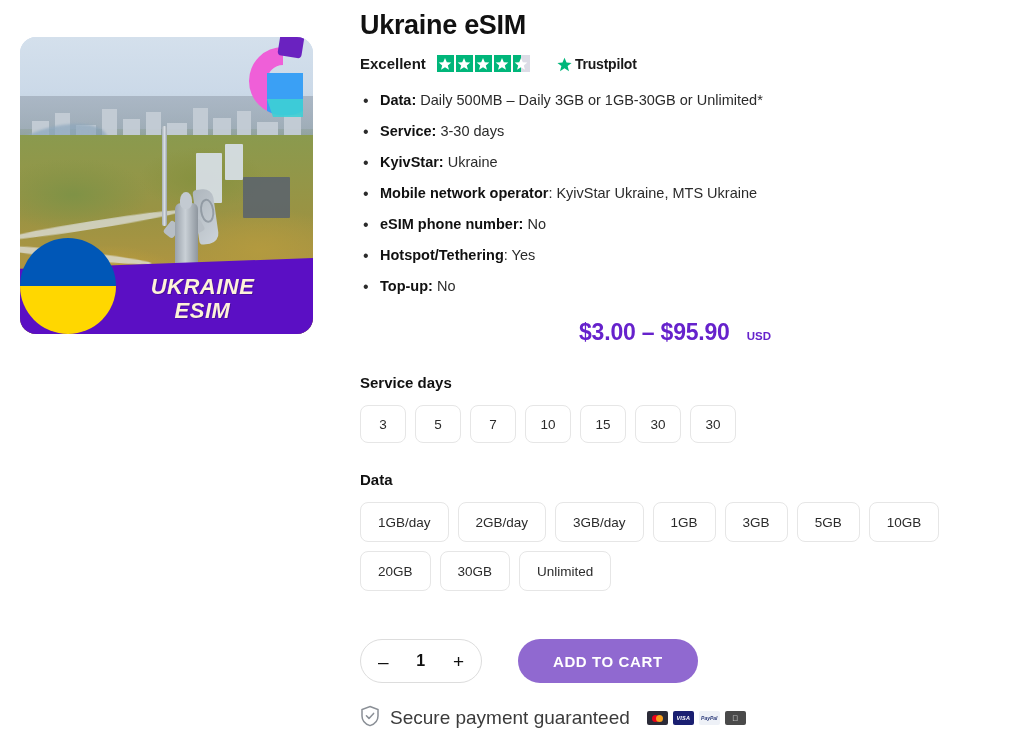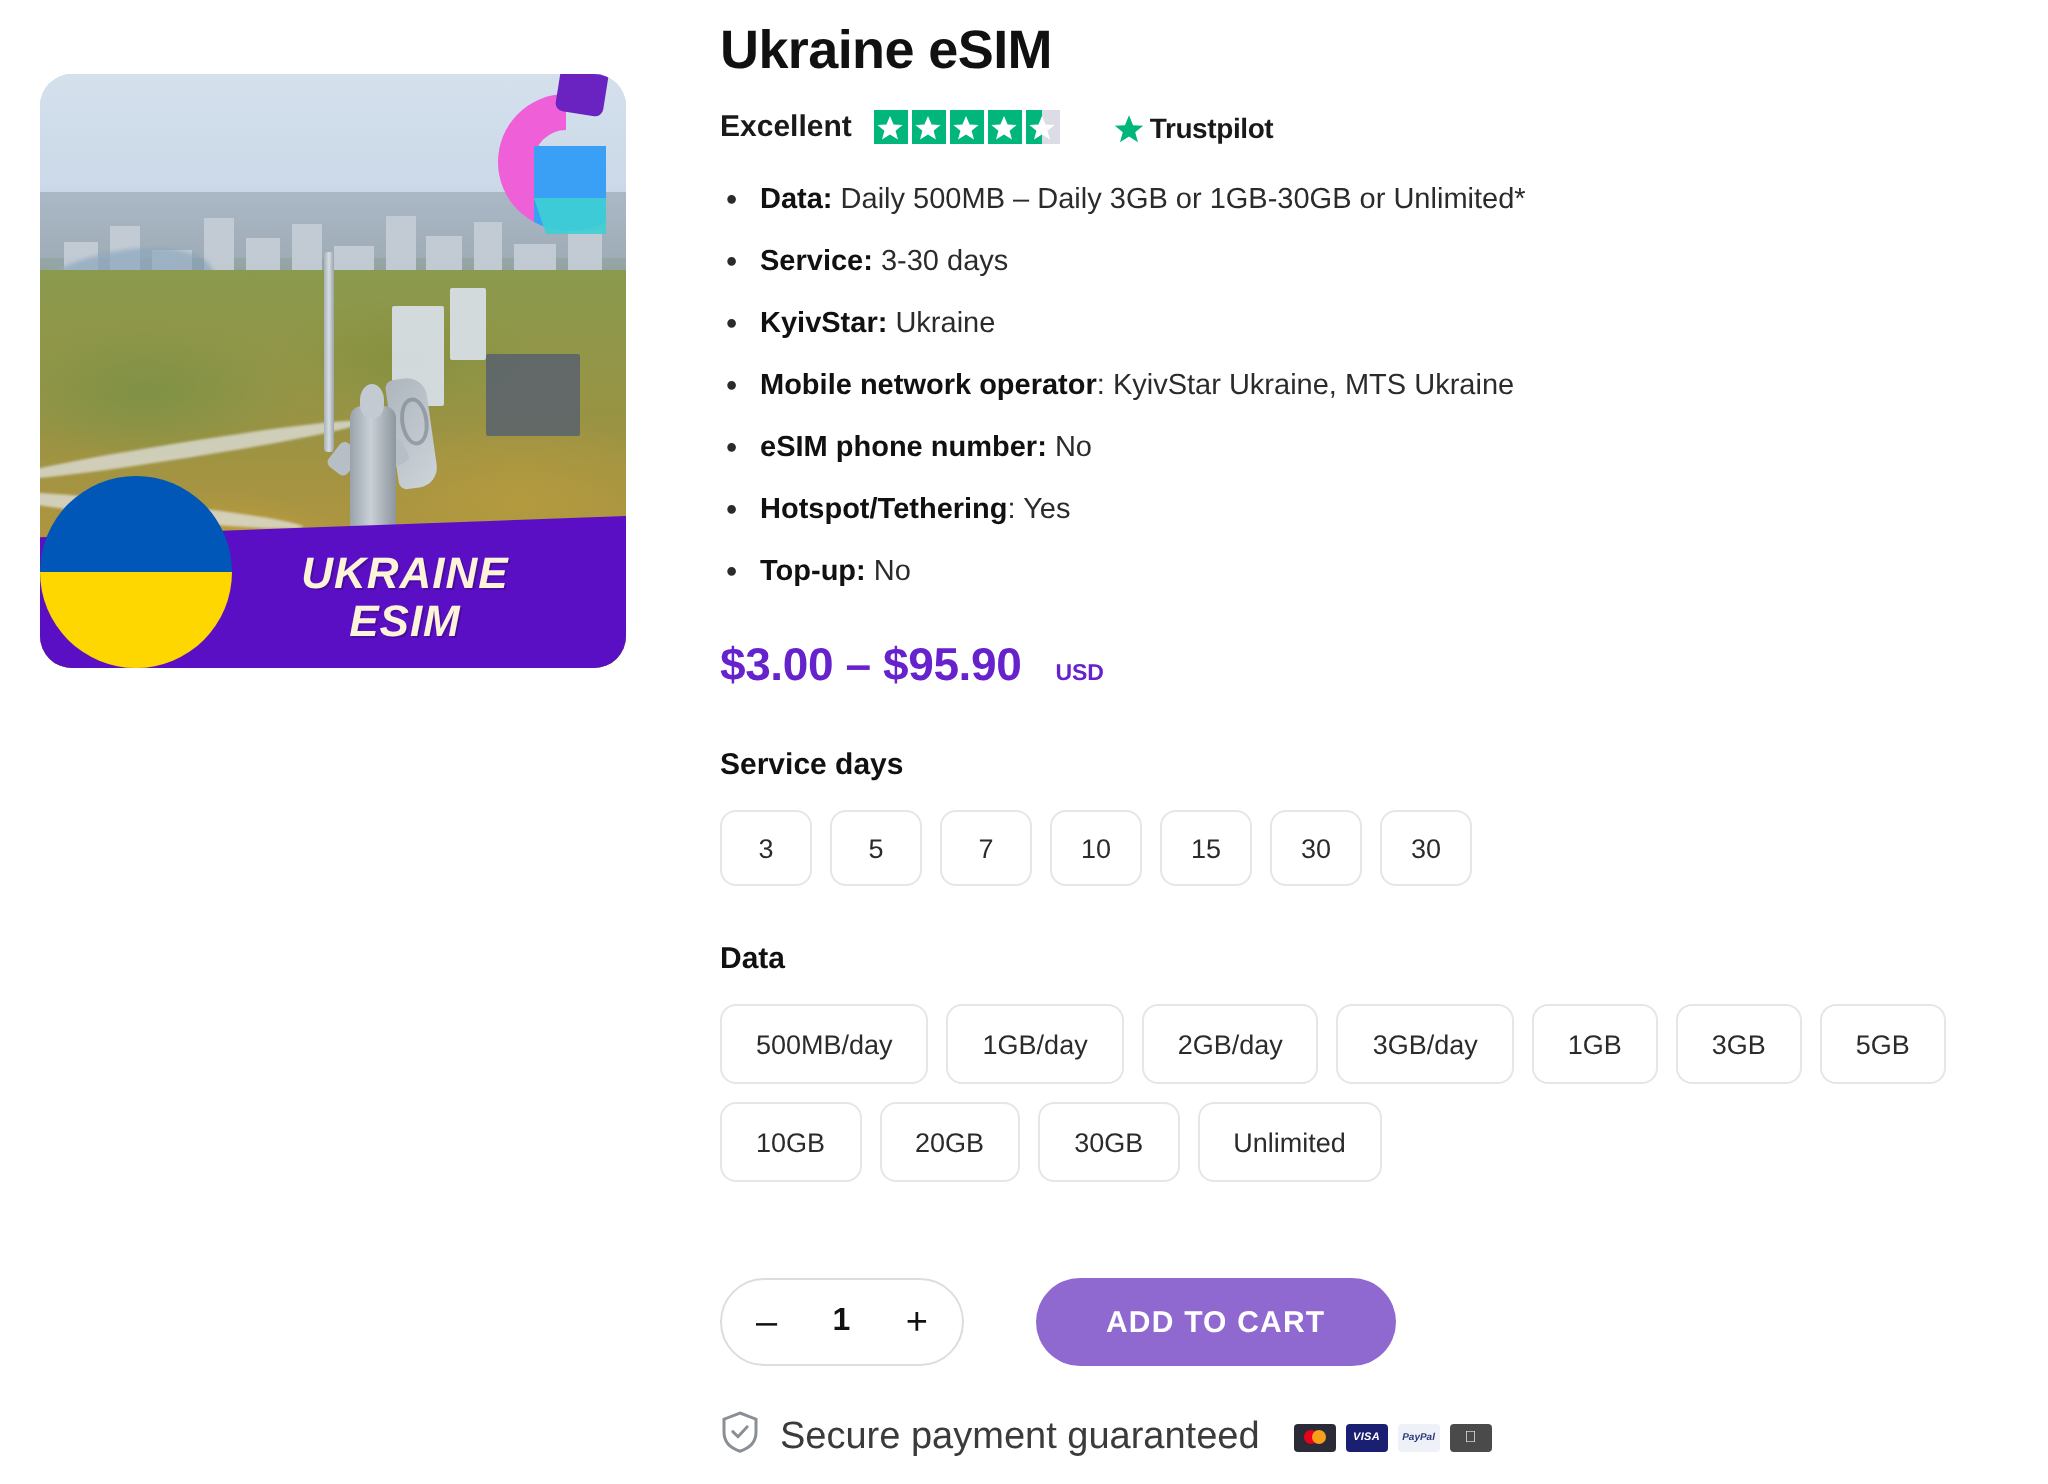--- a/index.html
+++ b/index.html
@@ -134,21 +134,21 @@
   ul.features li {
     position:relative; font-size:14.5px; line-height:1.45;
     margin-bottom:10px; color:#2b2b2b;
   }
   ul.features li::before {
     content:"•"; position:absolute; left:-17px; top:-1px;
     font-size:16px; color:#2b2b2b;
   }
   ul.features b { font-weight:bold; color:#111; }
 
-  .price-row { margin-top:22px; display:flex; align-items:baseline; gap:6px; }
+  .price-row { margin-top:22px; display:flex; align-items:baseline; gap:6px;justify-content:center; }
   .price { font-size:23px; font-weight:bold; color:#6622CC; letter-spacing:-.2px; }
   .price-cur { font-size:11.5px; font-weight:bold; color:#6622CC;margin-left:11px; }
 
   .section-title { font-size:15px; font-weight:bold; color:#111; margin:28px 0 0; }
   .opts { display:flex; flex-wrap:wrap; gap:9px; margin-top:14px; }
   .opt {
     min-width:46px; height:38px; padding:0 14px;
     border:1px solid #e6e6e6; border-radius:8px; background:#fff;
     display:flex; align-items:center; justify-content:center;
     font-size:13.5px; color:#2b2b2b; cursor:pointer;
@@ -307,21 +307,20 @@
       <div class="opt">5</div>
       <div class="opt">7</div>
       <div class="opt">10</div>
       <div class="opt">15</div>
       <div class="opt">30</div>
       <div class="opt">30</div>
     </div>
 
     <div class="section-title">Data</div>
     <div class="opts data">
-      <div class="opt">500MB/day</div>
       <div class="opt">1GB/day</div>
       <div class="opt">2GB/day</div>
       <div class="opt">3GB/day</div>
       <div class="opt">1GB</div>
       <div class="opt">3GB</div>
       <div class="opt">5GB</div>
       <div class="opt">10GB</div>
       <div class="opt">20GB</div>
       <div class="opt">30GB</div>
       <div class="opt">Unlimited</div>

